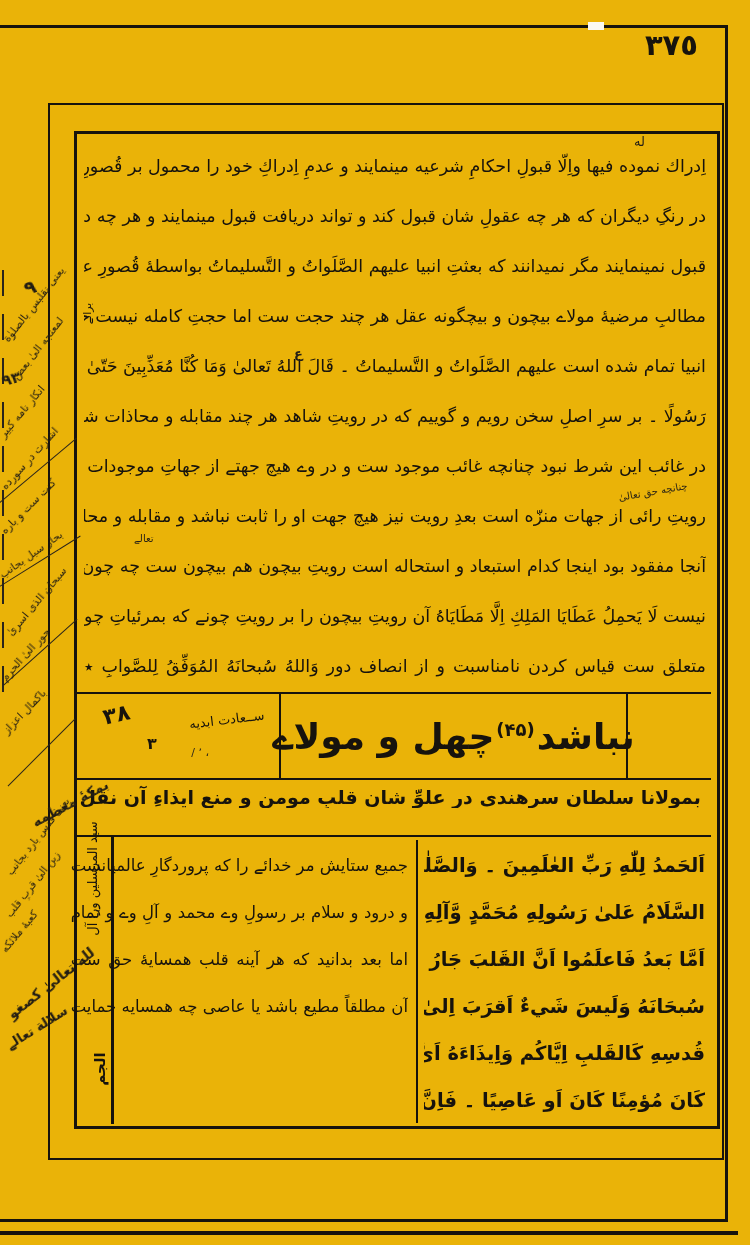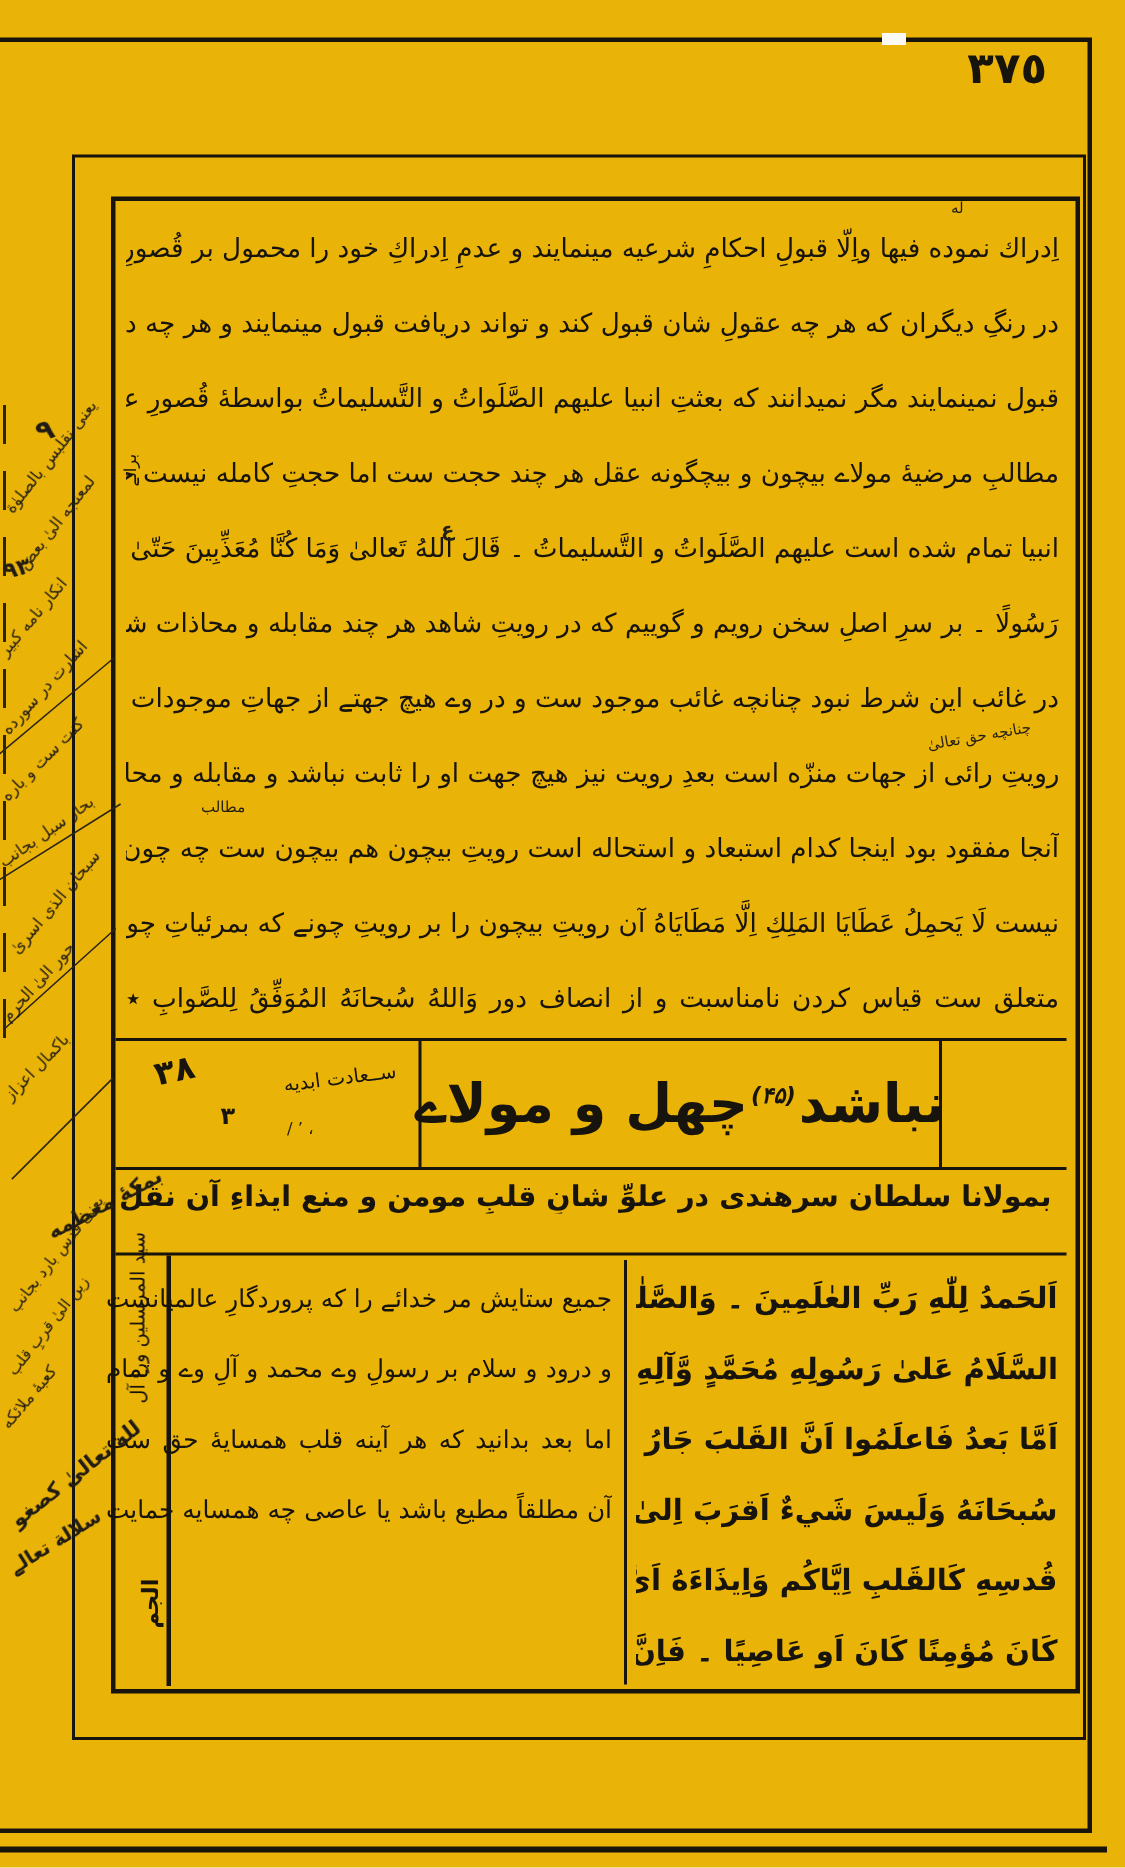--- a/index.html
+++ b/index.html
@@ -16,33 +16,33 @@
   .bottom-rule{position:absolute;left:0;top:1231px;width:750px;height:3.5px;background:#17130d;}
   .cols-left-border{position:absolute;left:123px;top:837px;width:2.5px;height:287px;background:#17130d;}
   
   .page-number{position:absolute;right:52px;top:28px;font-size:29px;font-weight:bold;}
   
   .main-para{position:absolute;left:96px;top:141px;width:622px;}
   .tline{height:50px;line-height:50px;font-size:17.5px;letter-spacing:-0.2px;
          text-align:justify;text-align-last:justify;white-space:nowrap;overflow:hidden;direction:rtl;}
   
   .gloss{position:absolute;font-size:10px;color:#241f16;white-space:nowrap;}
-  .g-leh{left:646px;top:134px;font-size:10px;}
+  .g-leh{left:646px;top:134px;font-size:13px;}
   .g-ain{left:306px;top:346px;font-size:13px;font-weight:bold;}
   .g-chen{left:630px;top:487px;width:70px;white-space:normal;line-height:1.05;transform:rotate(-10deg);}
   .g-bin{left:146px;top:533px;}
   
   .heading-row{position:absolute;left:89px;top:692px;width:634px;height:84px;
                border-top:2.5px solid #17130d;border-bottom:2.5px solid #17130d;
                display:flex;flex-direction:row;direction:rtl;}
   .cell-empty{width:83px;}
   .cell-title{width:345px;border-right:2.5px solid #17130d;border-left:2.5px solid #17130d;
               display:flex;align-items:center;justify-content:center;}
   .title-main{font-size:36px;font-weight:bold;white-space:nowrap;}
-  .title-num{font-size:15px;font-weight:bold;vertical-align:super;margin:0 2px;font-style:italic;}
+  .title-num{font-size:18px;font-weight:bold;vertical-align:super;margin:0 2px;}
   .cell-note{flex:1;position:relative;}
   .side-note{position:absolute;right:14px;top:18px;font-size:13px;transform:rotate(-7deg);letter-spacing:1px;}
   .side-num1{position:absolute;left:26px;top:8px;font-size:22px;font-weight:bold;transform:rotate(-12deg);}
   .side-num2{position:absolute;left:70px;top:40px;font-size:16px;font-weight:bold;}
   .side-marks{position:absolute;right:70px;top:52px;font-size:11px;color:#2a241b;}
   
   .subtitle-row{position:absolute;left:89px;top:778px;width:634px;height:57px;
                 border-bottom:2.5px solid #17130d;}
   .subtitle{padding:8px 10px 0 10px;font-size:19px;font-weight:bold;
             text-align:justify;text-align-last:justify;white-space:nowrap;overflow:hidden;direction:rtl;}
@@ -112,21 +112,21 @@
     <div class="tline">در غائب اين شرط نبود چنانچه غائب موجود ست و در وے هيچ جهتے از جهاتِ موجودات نيست مرئى بے</div>
     <div class="tline">رويتِ رائى از جهات منزّه است بعدِ رويت نيز هيچ جهت او را ثابت نباشد و مقابله و محاذات</div>
     <div class="tline">آنجا مفقود بود اينجا كدام استبعاد و استحاله است رويتِ بيچون هم بيچون ست چه چون را به بيچون راه</div>
     <div class="tline">نيست لَا يَحمِلُ عَطَايَا المَلِكِ اِلَّا مَطَايَاهُ آن رويتِ بيچون را بر رويتِ چونے كه بمرئياتِ چون</div>
     <div class="tline">متعلق ست قياس كردن نامناسبت و از انصاف دور وَاللهُ سُبحانَهُ المُوَفِّقُ لِلصَّوابِ ٭</div>
   </div>
 
   <div class="gloss g-leh">له</div>
   <div class="gloss g-ain">ع</div>
   <div class="gloss g-chen">چنانچه حق تعالىٰ</div>
-  <div class="gloss g-bin">مطالب</div>
+  <div class="gloss g-bin">تعالے</div>
 
   <div class="heading-row">
     <div class="cell-empty"></div>
     <div class="cell-title">
       <div class="title-main"><span>نباشد</span><sup class="title-num">(۴۵)</sup><span>چهل و مولاے</span></div>
     </div>
     <div class="cell-note">
       <div class="side-note">ســعادت ابديه</div>
       <div class="side-num1">۳۸</div>
       <div class="side-num2">۳</div>

